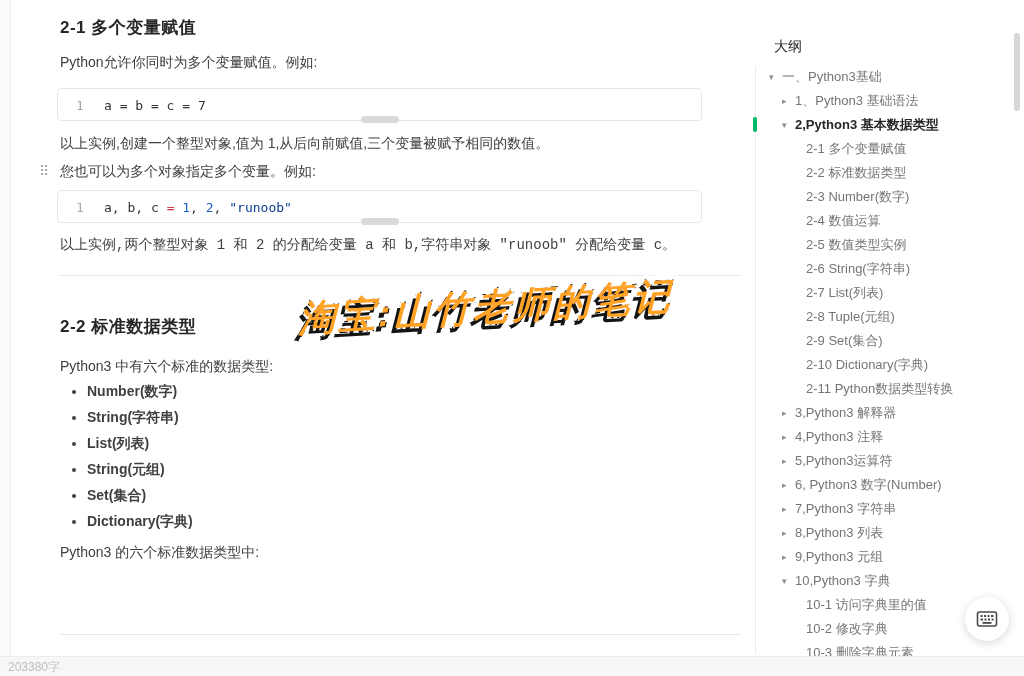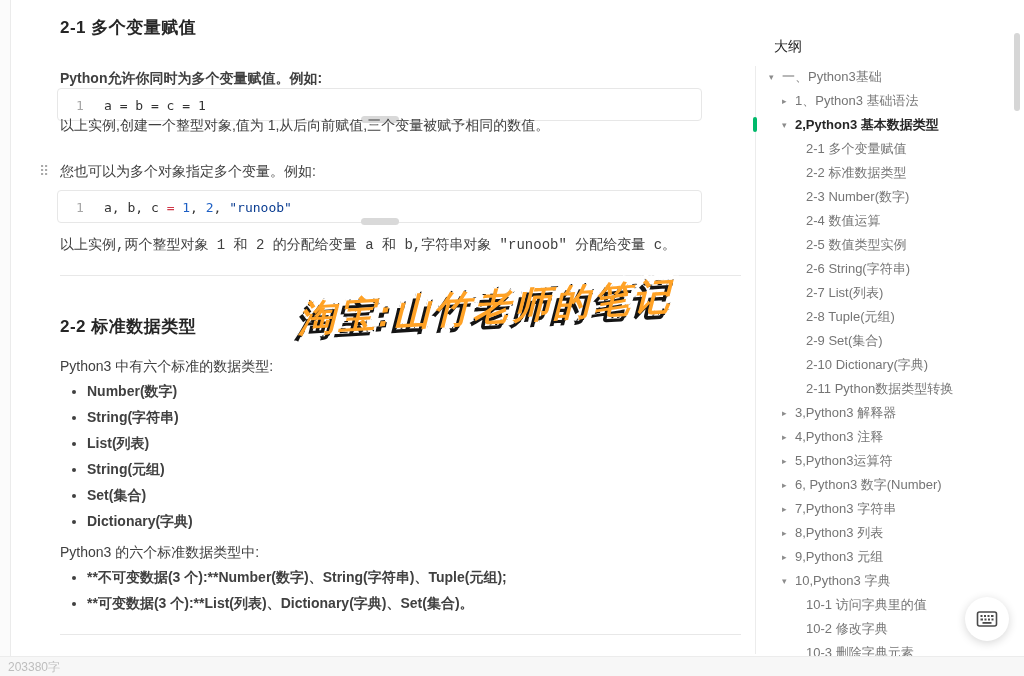--- a/index.html
+++ b/index.html
@@ -67,29 +67,29 @@
   }
 </style>
 </head>
 <body>
 
 <div class="left-strip"></div>
 
 <div class="content">
   <h1 class="doc-h abs" style="left:49px;top:16px;">2-1 多个变量赋值</h1>
 
-  <div class="para abs" style="left:49px;top:68px;font-weight:bold;">Python允许你同时为多个变量赋值。例如:</div>
+  <div class="para abs" style="left:49px;top:52px;">Python允许你同时为多个变量赋值。例如:</div>
 
   <div class="code-block abs" style="top:88px;">
     <span class="code-gutter">1</span>
-    <span class="code-line">a = b = c = 1</span>
+    <span class="code-line">a = b = c = 7</span>
   </div>
   <div class="resize-pill abs" style="top:116px;"></div>
 
-  <div class="para abs" style="left:49px;top:115px;text-align:right;">以上实例,创建一个整型对象,值为 1,从后向前赋值,三个变量被赋予相同的数值。</div>
+  <div class="para abs" style="left:49px;top:133px;text-align:right;">以上实例,创建一个整型对象,值为 1,从后向前赋值,三个变量被赋予相同的数值。</div>
 
   <div class="drag-handle abs">⠿</div>
   <div class="para abs" style="left:49px;top:161px;">您也可以为多个对象指定多个变量。例如:</div>
 
   <div class="code-block abs" style="top:190px;">
     <span class="code-gutter">1</span>
     <span class="code-line"><span>a, b, c </span><span class="tok-op">=</span><span> </span><span class="tok-num">1</span><span>, </span><span class="tok-num">2</span><span>, </span><span class="tok-str">"runoob"</span></span>
   </div>
   <div class="resize-pill abs" style="top:218px;"></div>
 
@@ -107,24 +107,20 @@
     <li>Number(数字)</li>
     <li>String(字符串)</li>
     <li>List(列表)</li>
     <li>String(元组)</li>
     <li>Set(集合)</li>
     <li>Dictionary(字典)</li>
   </ul>
 
   <div class="para abs" style="left:49px;top:542px;text-align:right;">Python3 的六个标准数据类型中:</div>
 
-  <ul class="doc-list abs" style="left:49px;top:564px;">
-    <li>**不可变数据(3 个):**Number(数字)、String(字符串)、Tuple(元组);</li>
-    <li>**可变数据(3 个):**List(列表)、Dictionary(字典)、Set(集合)。</li>
-  </ul>
 
   <div class="hr abs" style="top:634px;"></div>
 </div>
 
 <div class="outline-divider"></div>
 <div class="outline-active-bar" style="background: rgb(0, 185, 107);"></div>
 <div class="outline-title">大纲</div>
 
 <div class="tree">
   <div class="tree-row lvl1">

